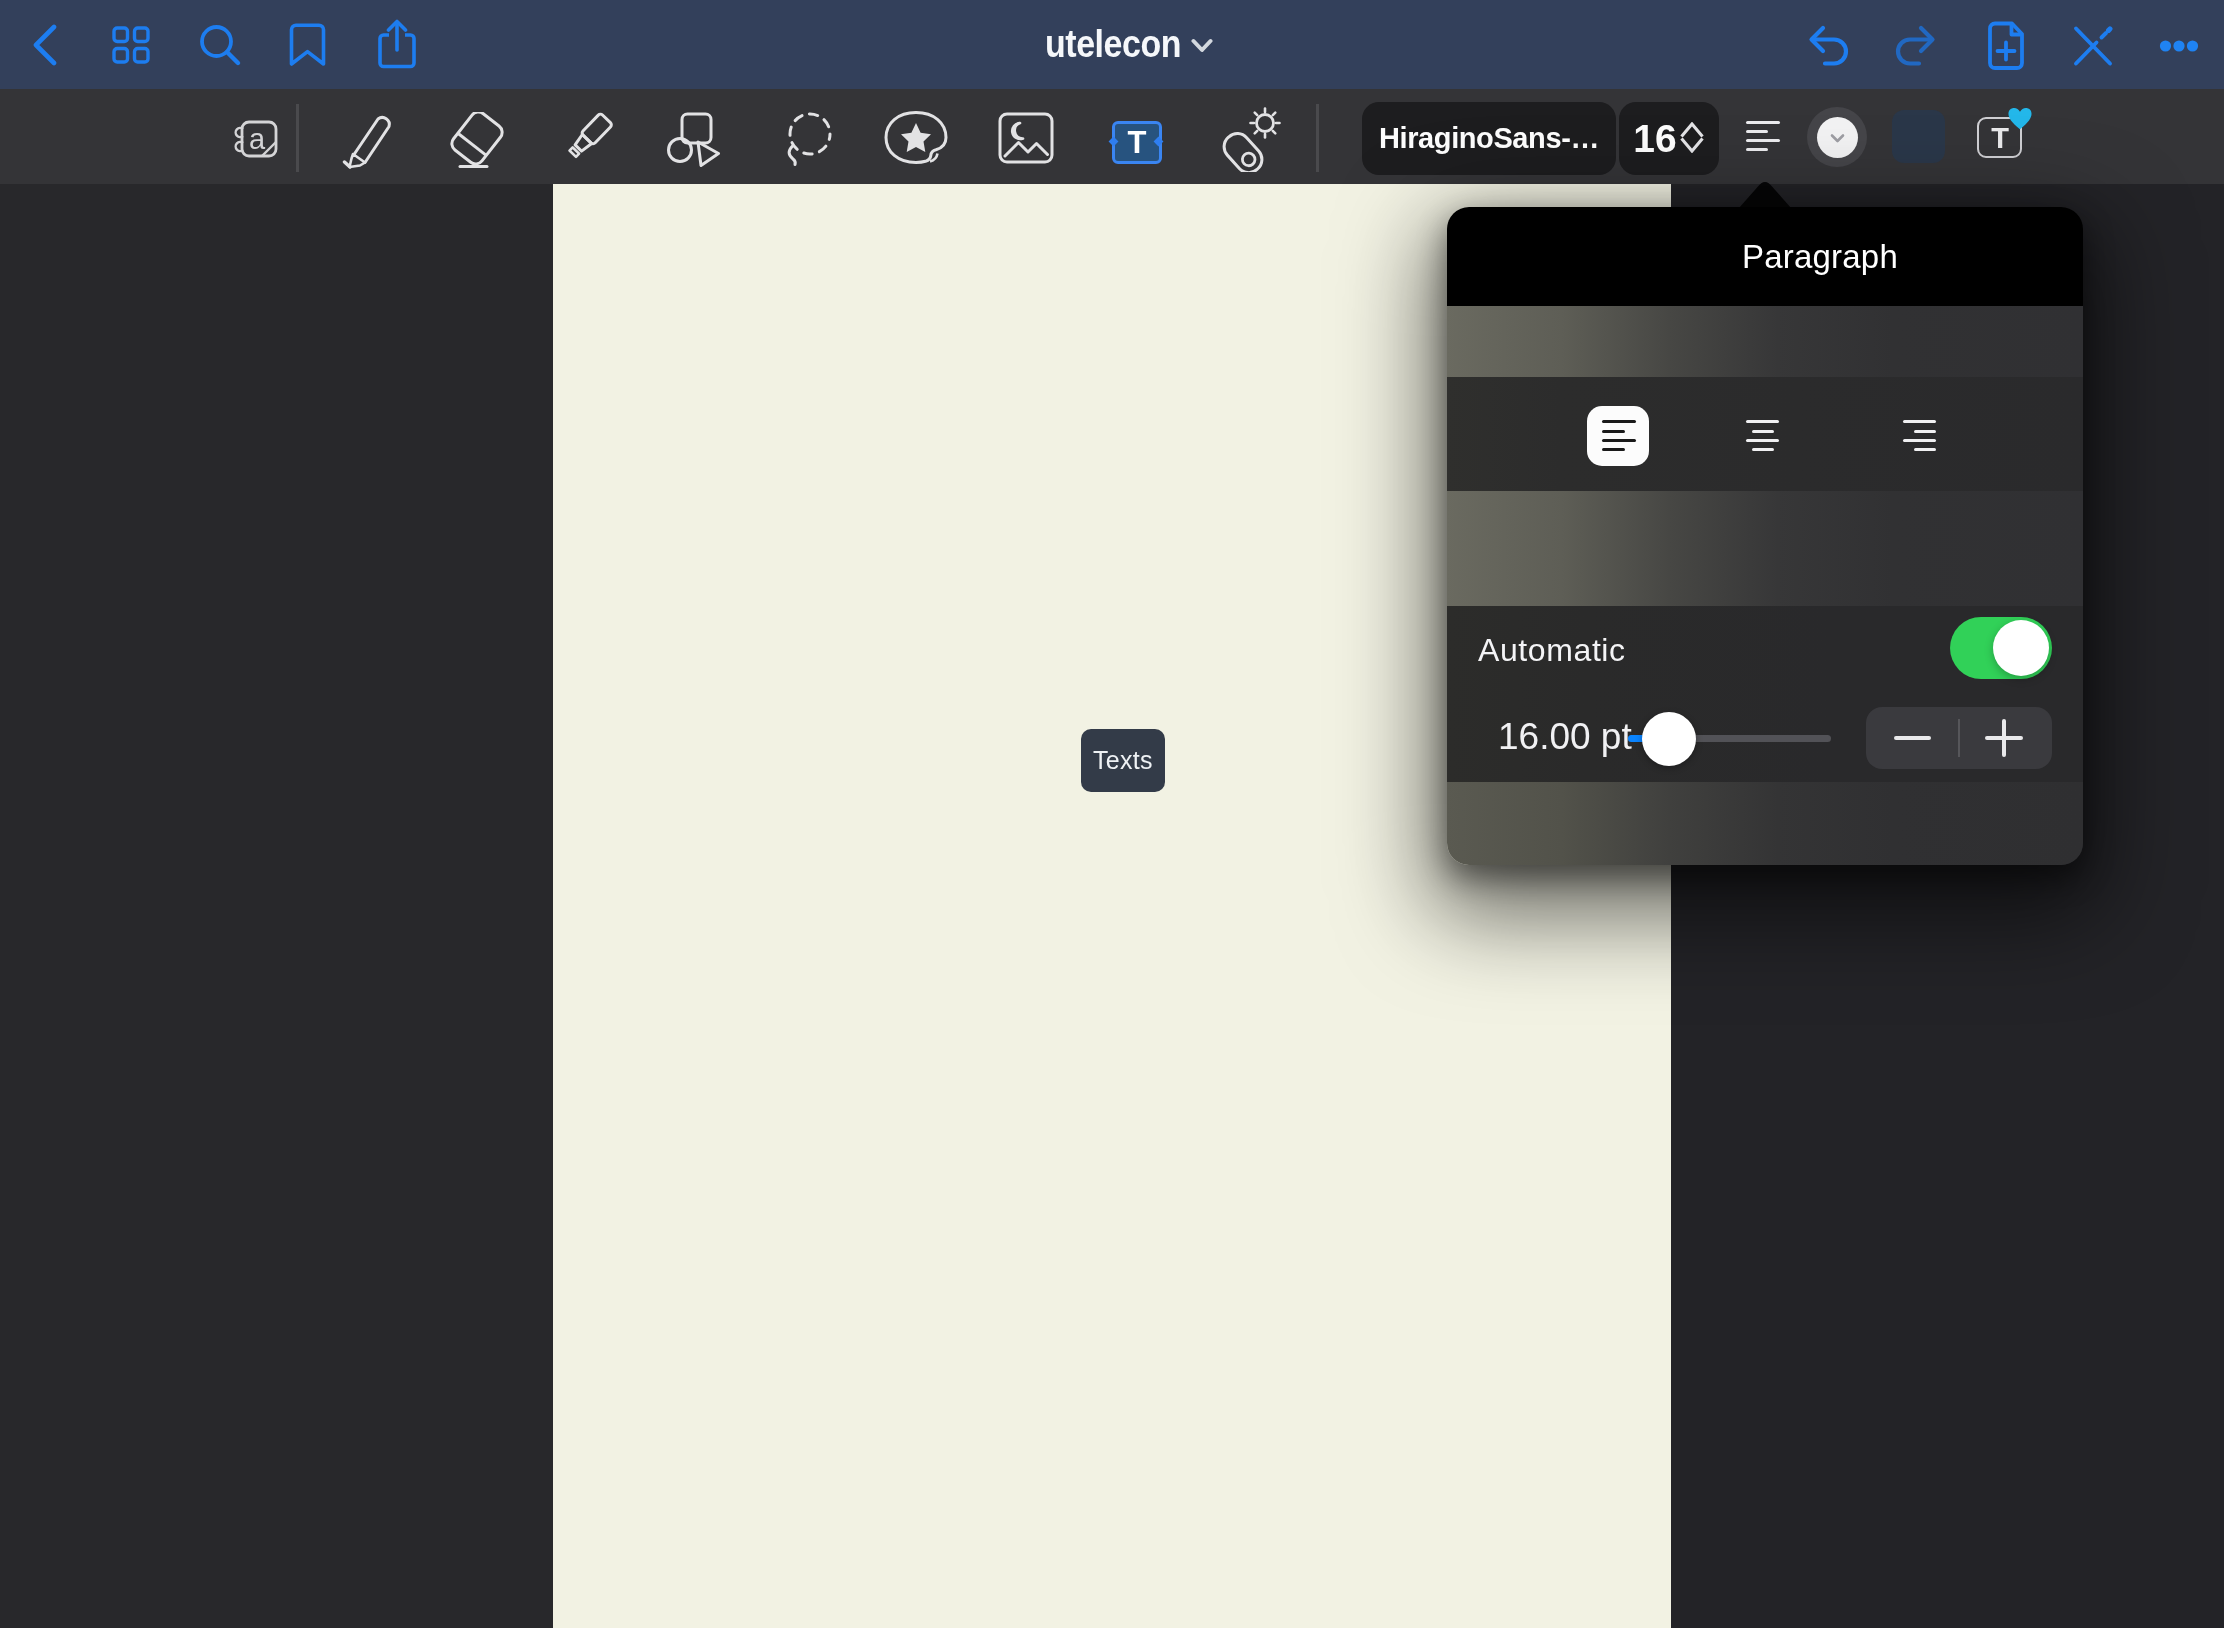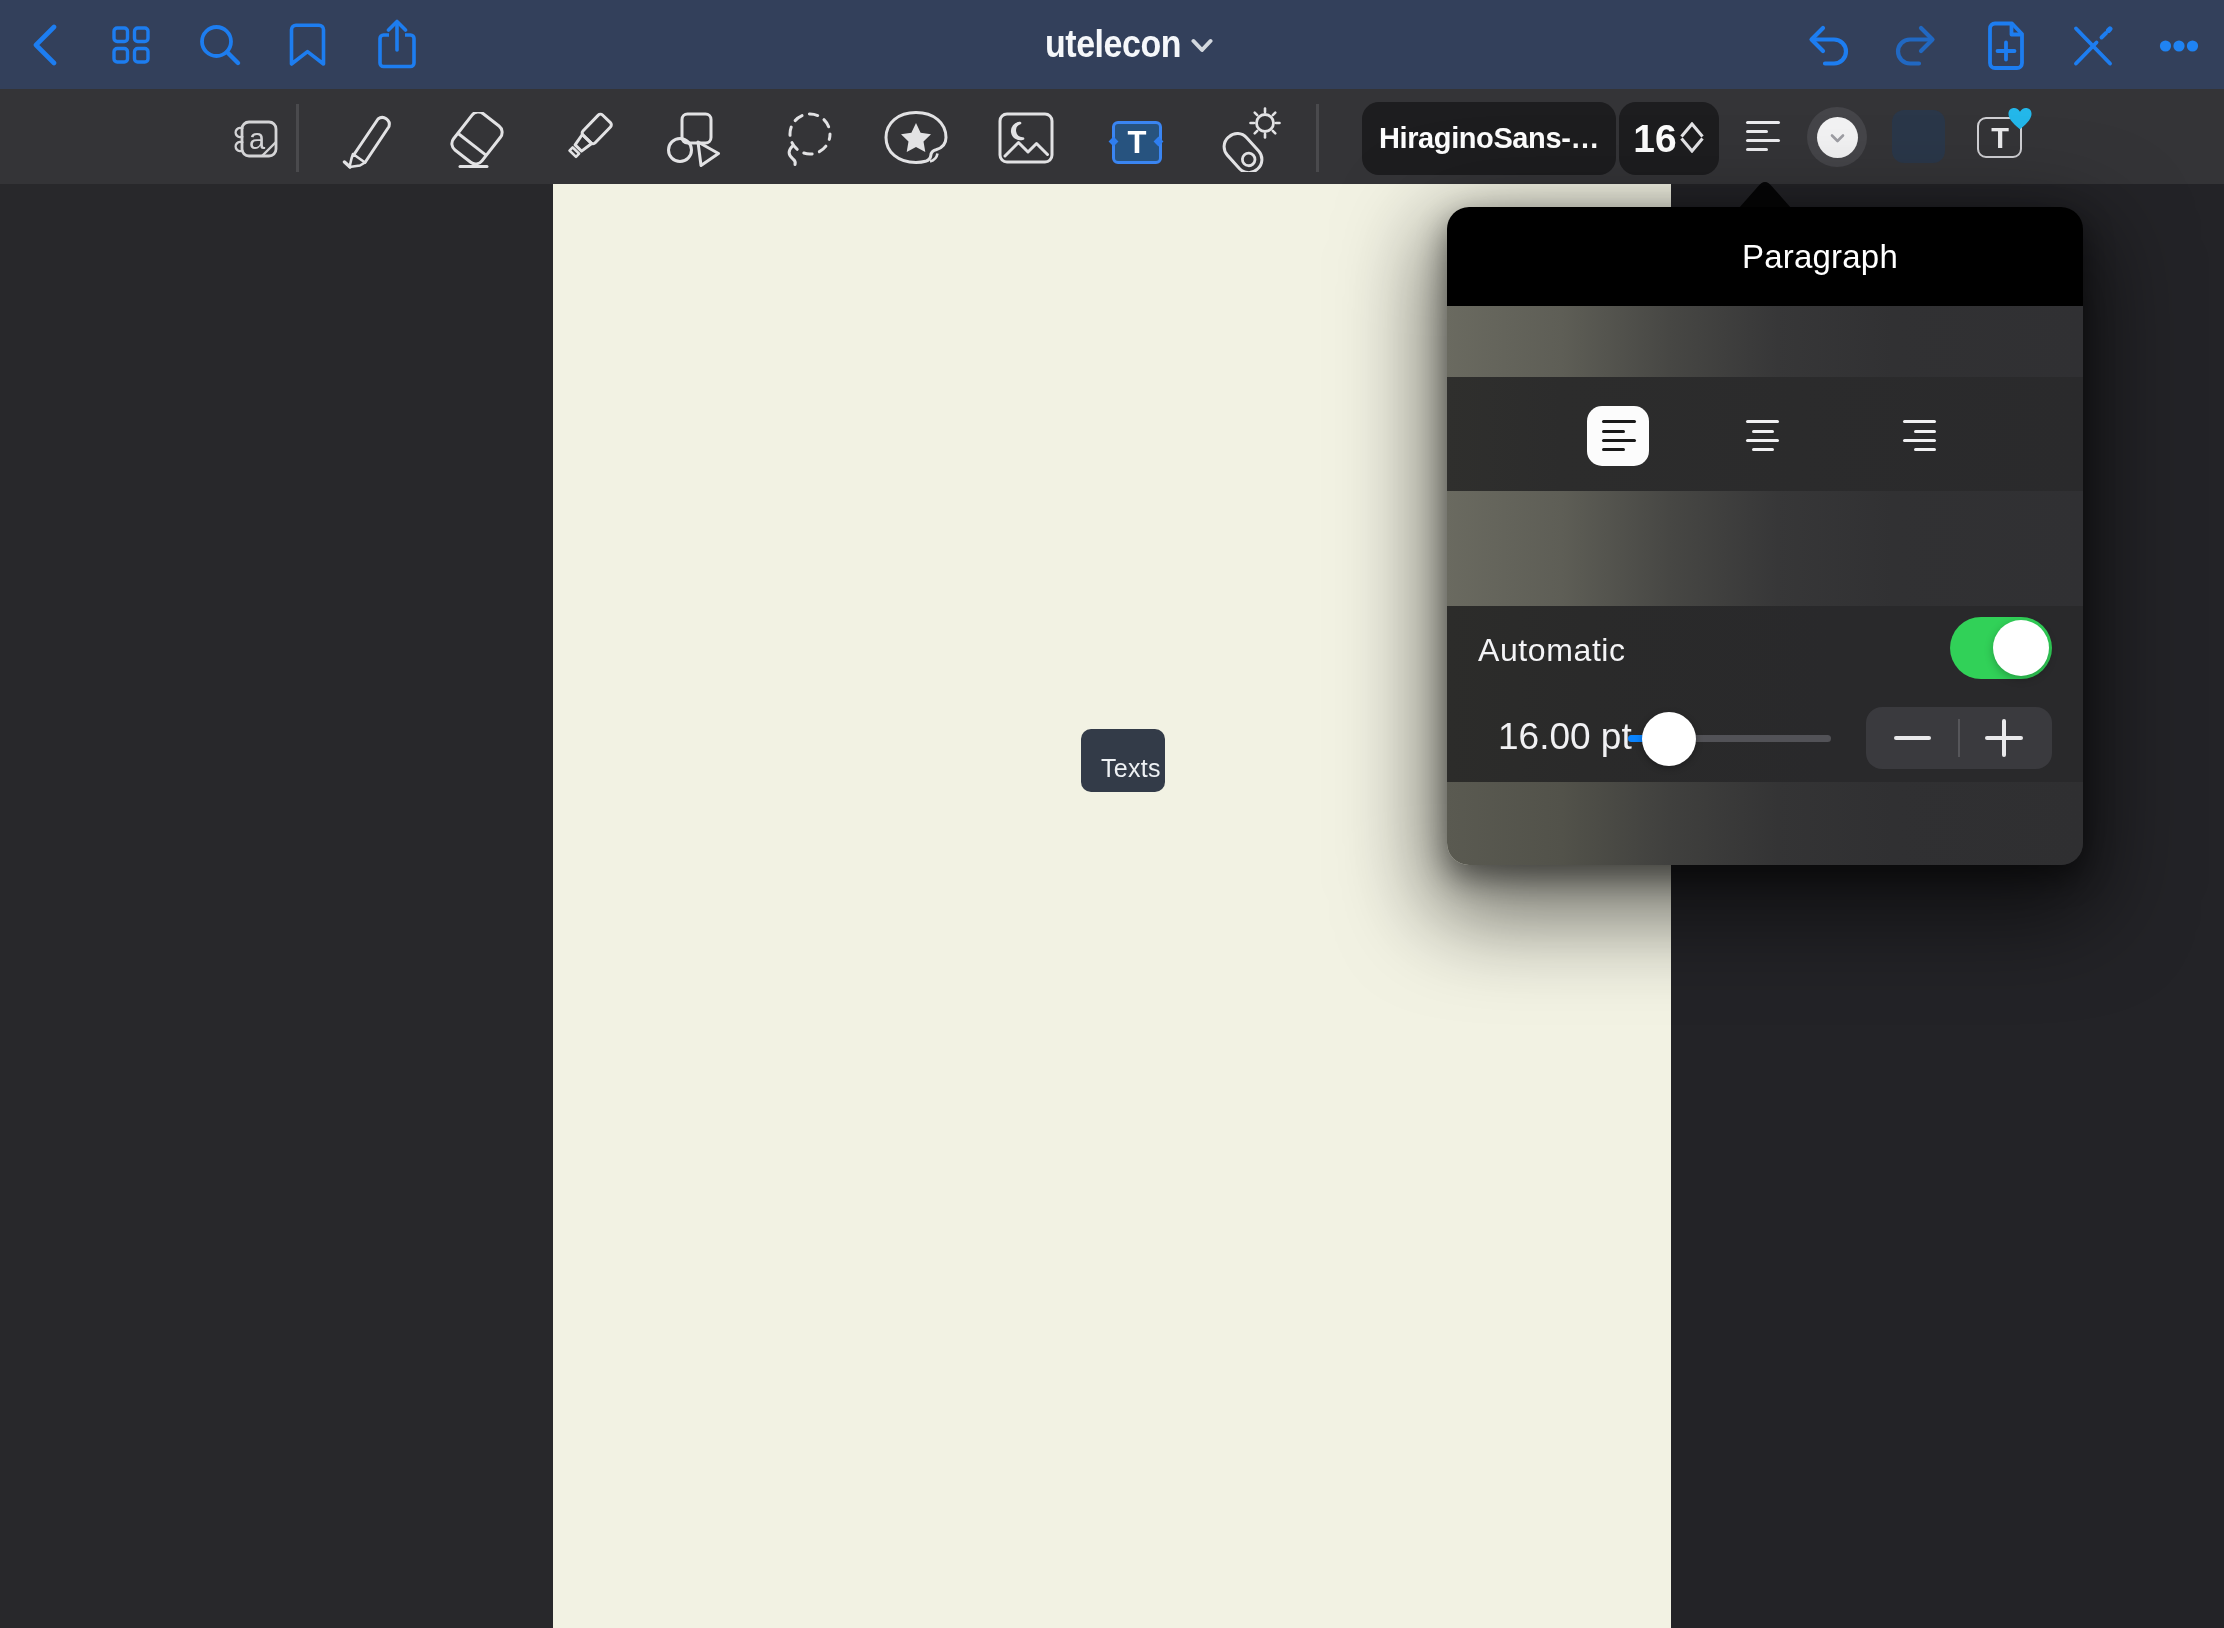--- a/index.html
+++ b/index.html
@@ -10,22 +10,22 @@
   #nav{left:0;top:0;width:2224px;height:89px;background:#33405b;}
   
   #tools{left:0;top:89px;width:2224px;height:95px;background:#343437;}
   .tdiv{width:3px;background:#4a4a4d;}
   
   #leftbg{left:0;top:184px;width:553px;height:1444px;background:#28282b;}
   #rightbg{left:1671px;top:184px;width:553px;height:1444px;background:#232327;}
   #canvas{left:553px;top:184px;width:1118px;height:1444px;background:#f2f2e3;}
   
   #chip{left:1081px;top:729px;width:84px;height:63px;background:#333b48;border-radius:10px;}
-  #chip span{position:absolute;left:0;top:8px;width:100%;height:100%;display:flex;align-items:center;justify-content:center;
-    color:#eef1f4;font-size:25px;letter-spacing:.3px;padding-left:8px;}
+  #chip span{position:absolute;left:0;top:0;width:100%;height:100%;display:flex;align-items:center;justify-content:center;
+    color:#eef1f4;font-size:25px;letter-spacing:.3px;}
   
   #pop{left:1447px;top:207px;width:636px;height:658px;border-radius:22px;overflow:hidden;
        box-shadow:0 34px 90px 18px rgba(0,0,0,.55),0 12px 30px rgba(0,0,0,.45);}
   .sec{position:absolute;left:0;width:636px;}
   #sec-title{top:0;height:99px;background:#000;}
   #sec-sp1{top:99px;height:71px;background:linear-gradient(90deg,#6a6a60 0%,#5e5e56 18%,#474744 35%,#373738 52%,#313133 70%,#303033 100%);}
   #sec-align{top:170px;height:114px;background:linear-gradient(90deg,#2f2f2d 0%,#2c2c2c 18%,#2b2b2c 55%,#2a2a2c 100%);}
   #sec-sp2{top:284px;height:115px;background:linear-gradient(90deg,#6a6a60 0%,#5e5e56 18%,#474744 35%,#373738 52%,#313133 70%,#303033 100%);}
   #sec-rows{top:399px;height:176px;background:linear-gradient(90deg,#2c2c2a 0%,#2a2a2a 22%,#29292b 60%,#29292b 100%);}
   #sec-sp3{top:575px;height:83px;background:linear-gradient(90deg,#5a5a51 0%,#52524a 18%,#40403e 35%,#343435 52%,#303032 70%,#2f2f31 100%);}

